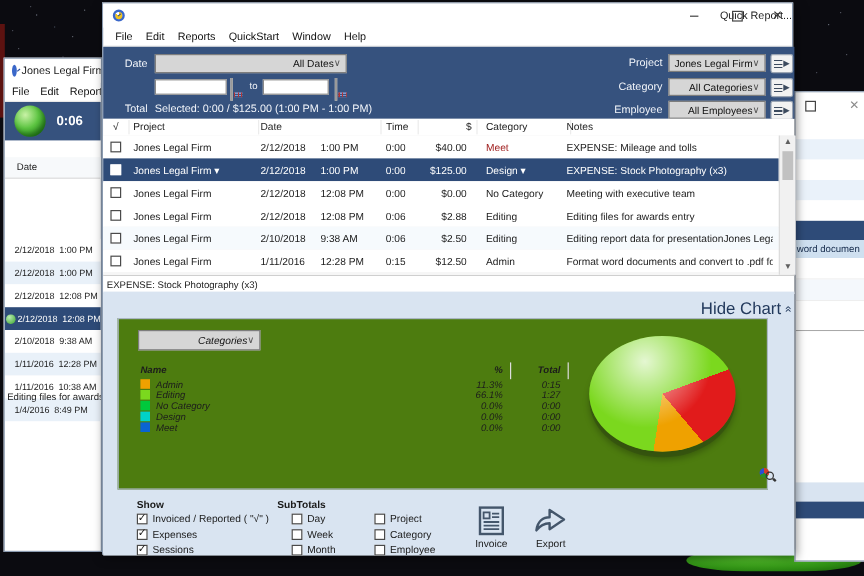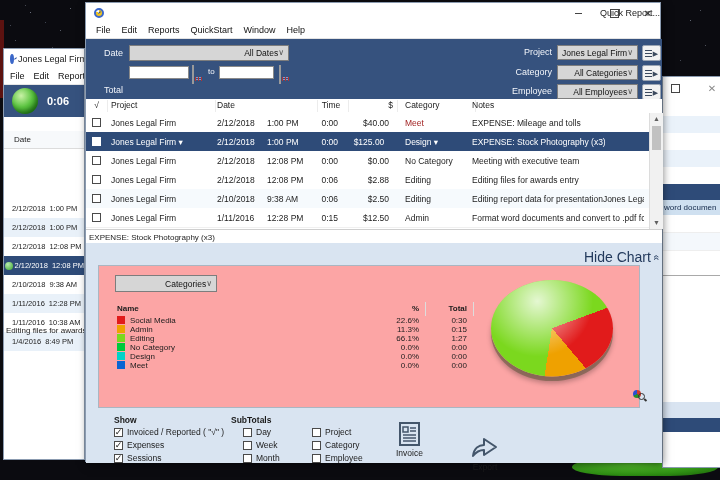--- a/index.html
+++ b/index.html
@@ -51,21 +51,21 @@
     justify-content:center;font-size:9px;color:#1a1a1a;box-sizing:border-box;}
   .cbx[data-checked="true"]::before{content:"✓";margin-top:-1px;}
   .cbx.filled{background:#fff;border-color:#fff;}
   .maroon{color:#9e1b1b !important;}
   
   .sbar{background:#f1f1f1;border-left:1px solid #dcdcdc;}
   .sarrow{color:#5f5f5f;font-size:7px;text-align:center;line-height:12px;height:12px;}
   .sthumb{position:absolute;left:2px;width:9px;height:24px;background:#c1c1c1;}
   
   .panel{background:#d9e4f1;}
-  .inner{background:#fca5a5;border:1px solid #aab6c2;box-sizing:border-box;}
+  .inner{background:#4d7c0f;border:1px solid #aab6c2;box-sizing:border-box;font-style:italic;}
   .chev{display:inline-block;transform:rotate(90deg);font-size:10px;color:#22395c;}
   .legend-name{font-size:8px;color:#1c1c1c;white-space:nowrap;}
   .legend-num{font-size:8px;color:#1c1c1c;text-align:right;}
   .sw{width:8px;height:8px;display:inline-block;margin-right:4px;}
   .pie{border-radius:50%;transform:scaleY(.79);transform-origin:top;
     box-shadow:0 6px 0 rgba(40,60,20,.35),0 9px 6px rgba(0,0,0,.25);position:relative;}
   .pie::after{content:"";position:absolute;inset:0;border-radius:50%;
     background:radial-gradient(ellipse at 38% 22%,rgba(255,255,255,.8),rgba(255,255,255,0) 52%);}
   .bold{font-weight:bold;}
   .ctl-label{font-size:8.5px;color:#1a1a1a;}
@@ -199,20 +199,21 @@
       <div class="dd abs" style="left:43px;top:6px;width:160px;height:16px;">
         <span>All Dates</span>
           <span class="car">∨</span>
       </div>
       <div class="input abs" style="left:43px;top:27px;width:60px;height:13px;"></div>
       <span class="calbtn abs" style="left:106px;top:27px;"></span>
       <span class="whitelabel abs" style="left:122px;top:28px;font-size:8px;">to</span>
       <div class="input abs" style="left:133px;top:27px;width:55px;height:13px;"></div>
       <span class="calbtn abs" style="left:191px;top:27px;"></span>
       <span class="whitelabel abs" style="left:0;top:46px;width:37px;text-align:right;">Total</span>
+      <span class="whitelabel abs" style="left:43px;top:46px;white-space:nowrap;">Selected: 0:00 / $125.00 (1:00 PM - 1:00 PM)</span>
 
       <span class="whitelabel abs" style="left:410px;top:8px;width:56px;text-align:right;">Project</span>
       <div class="dd abs" style="left:471px;top:6px;width:81px;height:15px;">
         <span style="white-space:nowrap;overflow:hidden;">Jones Legal Firm</span>
           <span class="car">∨</span>
       </div>
       <span class="listbtn abs" style="left:556px;top:6px;">
           <span class="bars"></span>
           <span class="tri">▶</span>
         </span>
@@ -258,21 +259,21 @@
         <span class="cell abs" style="left:263px;top:5px;width:40px;text-align:right;">$40.00</span>
         <span class="cell abs maroon" style="left:319px;top:5px;width:62px;">Meet</span>
         <span class="cell abs" style="left:386px;top:5px;width:172px;">EXPENSE: Mileage and tolls</span>
       </div>
       <div class="row sel" style="top:19px;">
         <span class="abs cbx filled" style="left:6px;top:5px;"></span>
         <span class="cell abs" style="left:25px;top:5px;width:100px;">Jones Legal Firm ▾</span>
         <span class="cell abs" style="left:131px;top:5px;">2/12/2018</span>
         <span class="cell abs" style="left:181px;top:5px;">1:00 PM</span>
         <span class="cell abs" style="left:228px;top:5px;width:24px;text-align:right;">0:00</span>
-        <span class="cell abs" style="left:263px;top:5px;width:40px;text-align:center;">$125.00</span>
+        <span class="cell abs" style="left:263px;top:5px;width:40px;text-align:right;">$125.00</span>
         <span class="cell abs" style="left:319px;top:5px;width:62px;">Design ▾</span>
         <span class="cell abs" style="left:386px;top:5px;width:172px;">EXPENSE: Stock Photography (x3)</span>
       </div>
       <div class="row" style="top:38px;">
         <span class="abs cbx" style="left:6px;top:5px;"></span>
         <span class="cell abs" style="left:25px;top:5px;width:100px;">Jones Legal Firm</span>
         <span class="cell abs" style="left:131px;top:5px;">2/12/2018</span>
         <span class="cell abs" style="left:181px;top:5px;">12:08 PM</span>
         <span class="cell abs" style="left:228px;top:5px;width:24px;text-align:right;">0:00</span>
         <span class="cell abs" style="left:263px;top:5px;width:40px;text-align:right;">$0.00</span>
@@ -333,26 +334,20 @@
             <span class="car">∨</span>
         </div>
 
         <span class="legend-name bold abs" style="left:18px;top:38px;">Name</span>
         <span class="legend-num bold abs" style="left:270px;top:38px;width:50px;">%</span>
         <span class="legend-num bold abs" style="left:330px;top:38px;width:38px;">Total</span>
         <span class="abs" style="left:326px;top:36px;width:1px;height:14px;background:#ddd;"></span>
         <span class="abs" style="left:374px;top:36px;width:1px;height:14px;background:#ddd;"></span>
 
         <div class="abs" style="left:0;top:50px;width:380px;">
-          <div style="position:relative;height:9px;">
-              <span class="sw abs" style="left: 18px; top: 0px; background-color: rgb(225, 27, 27);"></span>
-              <span class="legend-name abs" style="left:31px;top:0;">Social Media</span>
-              <span class="legend-num abs" style="left:270px;top:0;width:50px;">22.6%</span>
-              <span class="legend-num abs" style="left:330px;top:0;width:38px;">0:30</span>
-            </div>
           <div style="position:relative;height:9px;">
               <span class="sw abs" style="left: 18px; top: 0px; background-color: rgb(239, 161, 0);"></span>
               <span class="legend-name abs" style="left:31px;top:0;">Admin</span>
               <span class="legend-num abs" style="left:270px;top:0;width:50px;">11.3%</span>
               <span class="legend-num abs" style="left:330px;top:0;width:38px;">0:15</span>
             </div>
           <div style="position:relative;height:9px;">
               <span class="sw abs" style="left: 18px; top: 0px; background-color: rgb(123, 216, 30);"></span>
               <span class="legend-name abs" style="left:31px;top:0;">Editing</span>
               <span class="legend-num abs" style="left:270px;top:0;width:50px;">66.1%</span>
@@ -431,21 +426,21 @@
           <rect x="4" y="2" width="19" height="22" fill="none" stroke="#44566b" stroke-width="2"></rect>
           <rect x="7" y="6" width="5" height="5" fill="none" stroke="#44566b" stroke-width="1.5"></rect>
           <line x1="14" y1="7" x2="20" y2="7" stroke="#44566b" stroke-width="1.5"></line>
           <line x1="14" y1="10" x2="20" y2="10" stroke="#44566b" stroke-width="1.5"></line>
           <line x1="7" y1="14" x2="20" y2="14" stroke="#44566b" stroke-width="1.5"></line>
           <line x1="7" y1="17" x2="20" y2="17" stroke="#44566b" stroke-width="1.5"></line>
           <line x1="7" y1="20" x2="20" y2="20" stroke="#44566b" stroke-width="1.5"></line>
         </svg>
         <span>Invoice</span>
       </div>
-      <div class="iconbtn abs" style="left:358px;top:192px;margin-left:26px;">
+      <div class="iconbtn abs" style="left:358px;top:178px;">
         <svg width="30" height="26" viewBox="0 0 30 26">
           <path d="M3 21 C4 13 9 10 14 10 L14 4 L26 12 L14 20 L14 15 C10 15 6 17 3 21 Z" fill="none" stroke="#44566b" stroke-width="2" stroke-linejoin="round"></path>
         </svg>
         <span>Export</span>
       </div>
     </div>
   </div>
 </div>
 
 </body></html>

